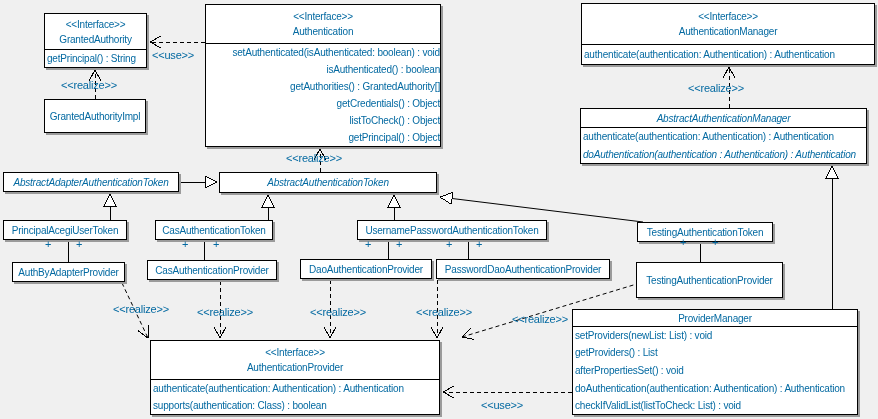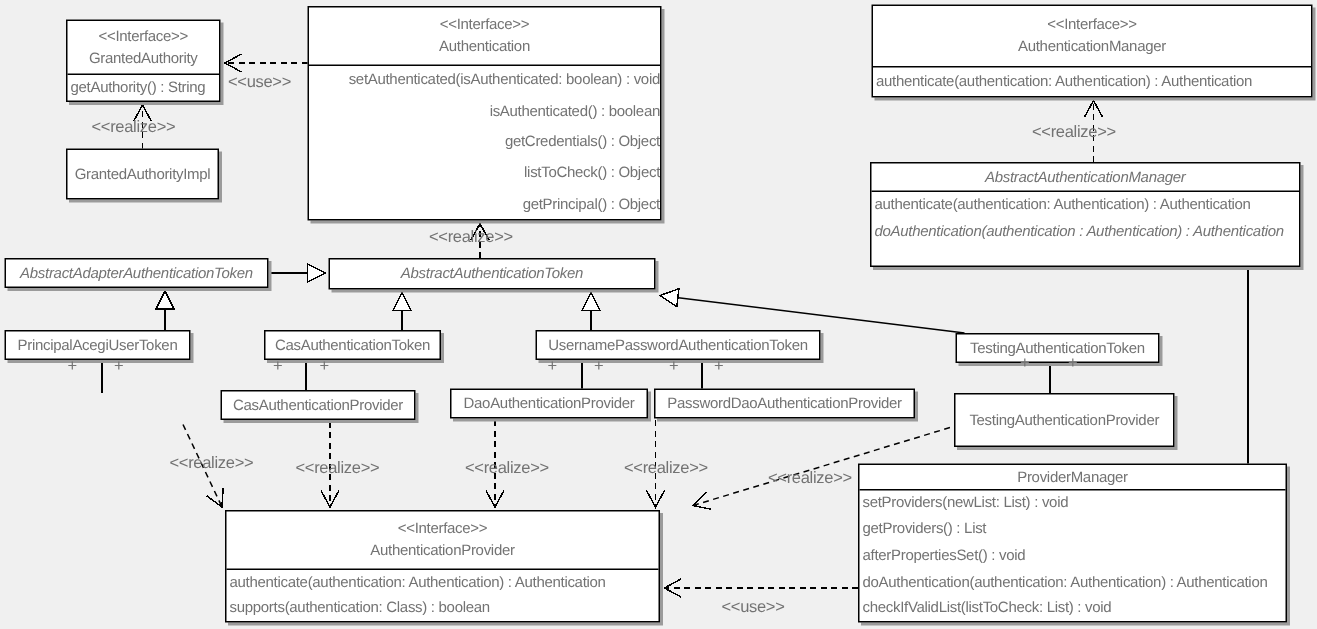--- a/index.html
+++ b/index.html
@@ -1,17 +1,17 @@
 <!DOCTYPE html>
 <html><head>
 <meta charset="utf-8">
 <style>
   html,body{margin:0;padding:0;background:#f0f0f0;}
   #stage{position:relative;width:878px;height:419px;background:#f0f0f0;overflow:hidden;
-         font-family:"Liberation Sans",sans-serif;color:#737373;}
+         font-family:"Liberation Sans",sans-serif;color:#0369a1;}
   #wires{position:absolute;left:0;top:0;width:878px;height:419px;shape-rendering:crispEdges;}
   .cbox{position:absolute;box-sizing:border-box;background:#fff;border:1px solid #000;
         box-shadow:2px 2px 0 #9b9b9b;font-size:10px;letter-spacing:-0.2px;}
   .title{display:flex;flex-direction:column;justify-content:center;align-items:center;
          text-align:center;overflow:hidden;white-space:nowrap;}
   .title.sep{border-bottom:1px solid #000;}
   .stereo,.cname{line-height:15px;white-space:nowrap;}
   .methods{display:flex;flex-direction:column;justify-content:space-around;overflow:hidden;}
   .m{padding-left:2px;white-space:nowrap;overflow:hidden;line-height:12px;}
   .abstract{font-style:italic;}
@@ -58,53 +58,54 @@
     <path d="M640,283 L462,337" stroke="#000" fill="none" stroke-dasharray="4,3" marker-end="url(#open)" shape-rendering="auto"></path>
     <path d="M572,392 L443,392" stroke="#000" fill="none" stroke-dasharray="4,3" marker-end="url(#open)"></path>
   </svg>
 
   <div class="cbox" style="left:44px;top:13px;width:103px;height:55px;">
     <div class="title sep" style="height:35px;">
       <div class="stereo">&lt;&lt;Interface&gt;&gt;</div>
       <div class="cname">GrantedAuthority</div>
     </div>
     <div class="methods" style="height:18px;">
-      <div class="m">getAuthority() : String</div>
+      <div class="m">getPrincipal() : String</div>
     </div>
   </div>
 
   <div class="cbox title" style="left:44px;top:99px;width:102px;height:34px;">
     <div class="cname">GrantedAuthorityImpl</div>
   </div>
 
   <div class="cbox" style="left:205px;top:4px;width:236px;height:143px;">
     <div class="title sep" style="height:38px;">
       <div class="stereo">&lt;&lt;Interface&gt;&gt;</div>
       <div class="cname">Authentication</div>
     </div>
     <div class="methods" style="height:103px;text-align:right;">
       <div class="m">setAuthenticated(isAuthenticated: boolean) : void</div>
       <div class="m">isAuthenticated() : boolean</div>
+      <div class="m">getAuthorities() : GrantedAuthority[]</div>
       <div class="m">getCredentials() : Object</div>
       <div class="m">listToCheck() : Object</div>
       <div class="m">getPrincipal() : Object</div>
     </div>
   </div>
 
   <div class="cbox" style="left:581px;top:3px;width:294px;height:62px;">
     <div class="title sep" style="height:40px;">
       <div class="stereo">&lt;&lt;Interface&gt;&gt;</div>
       <div class="cname">AuthenticationManager</div>
     </div>
     <div class="methods" style="height:20px;">
       <div class="m">authenticate(authentication: Authentication) : Authentication</div>
     </div>
   </div>
 
-  <div class="cbox" style="left:580px;top:108px;width:287px;height:70px;">
+  <div class="cbox" style="left:580px;top:108px;width:287px;height:56px;">
     <div class="title sep abstract" style="height:18px;">
       <div class="cname">AbstractAuthenticationManager</div>
     </div>
     <div class="methods" style="height:36px;">
       <div class="m">authenticate(authentication: Authentication) : Authentication</div>
       <div class="m it">doAuthentication(authentication : Authentication) : Authentication</div>
     </div>
   </div>
 
   <div class="cbox title abstract" style="left:3px;top:172px;width:176px;height:20px;">
@@ -112,32 +113,35 @@
   </div>
 
   <div class="cbox title" style="left:3px;top:220px;width:124px;height:20px;">
     <div class="cname">PrincipalAcegiUserToken</div>
   </div>
 
   <div class="cbox title abstract" style="left:219px;top:172px;width:218px;height:21px;">
     <div class="cname">AbstractAuthenticationToken</div>
   </div>
 
-  <div class="cbox title" style="left:155px;top:220px;width:118px;height:20px;margin-left:21px;">
+  <div class="cbox title" style="left:155px;top:220px;width:118px;height:20px;">
     <div class="cname">CasAuthenticationToken</div>
   </div>
 
   <div class="cbox title" style="left:357px;top:220px;width:190px;height:20px;">
     <div class="cname">UsernamePasswordAuthenticationToken</div>
   </div>
 
   <div class="cbox title" style="left:637px;top:222px;width:136px;height:20px;">
     <div class="cname">TestingAuthenticationToken</div>
   </div>
 
+  <div class="cbox title" style="left:12px;top:262px;width:113px;height:20px;">
+    <div class="cname">AuthByAdapterProvider</div>
+  </div>
 
   <div class="cbox title" style="left:147px;top:260px;width:130px;height:20px;">
     <div class="cname">CasAuthenticationProvider</div>
   </div>
 
   <div class="cbox title" style="left:300px;top:259px;width:132px;height:20px;">
     <div class="cname">DaoAuthenticationProvider</div>
   </div>
 
   <div class="cbox title" style="left:436px;top:259px;width:174px;height:20px;">

